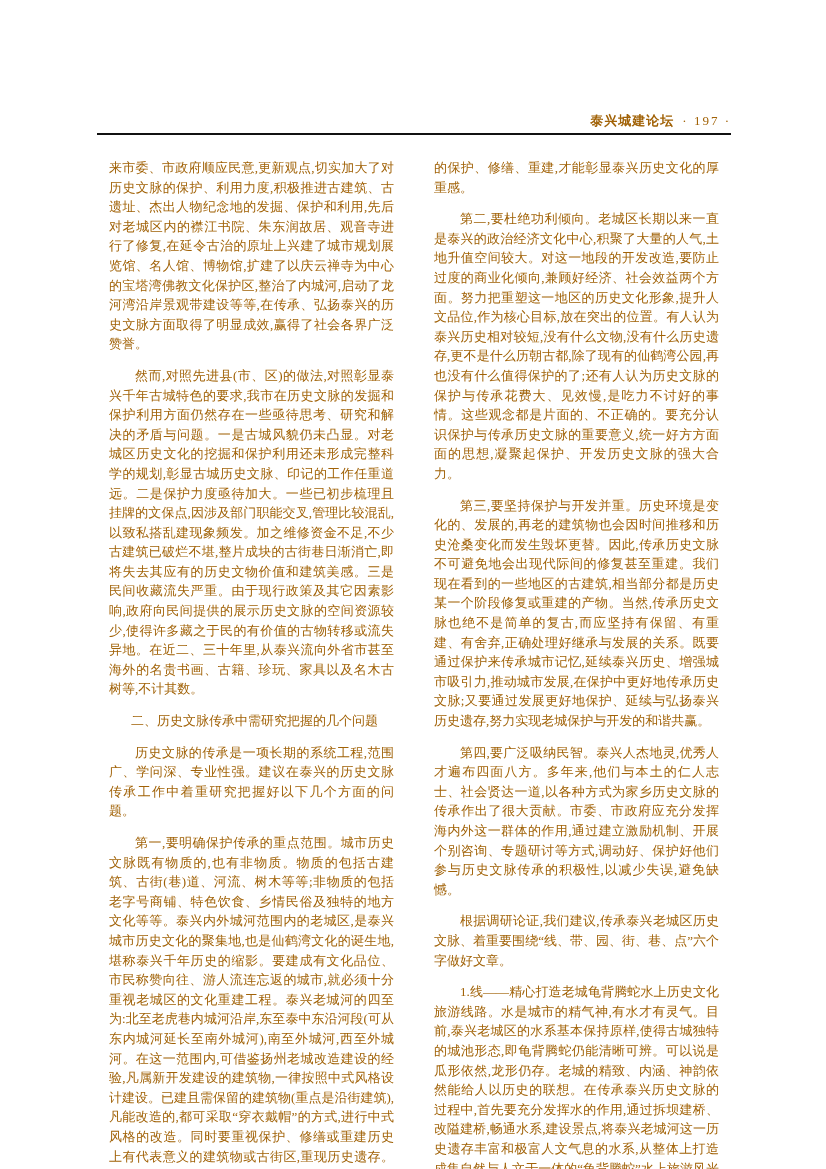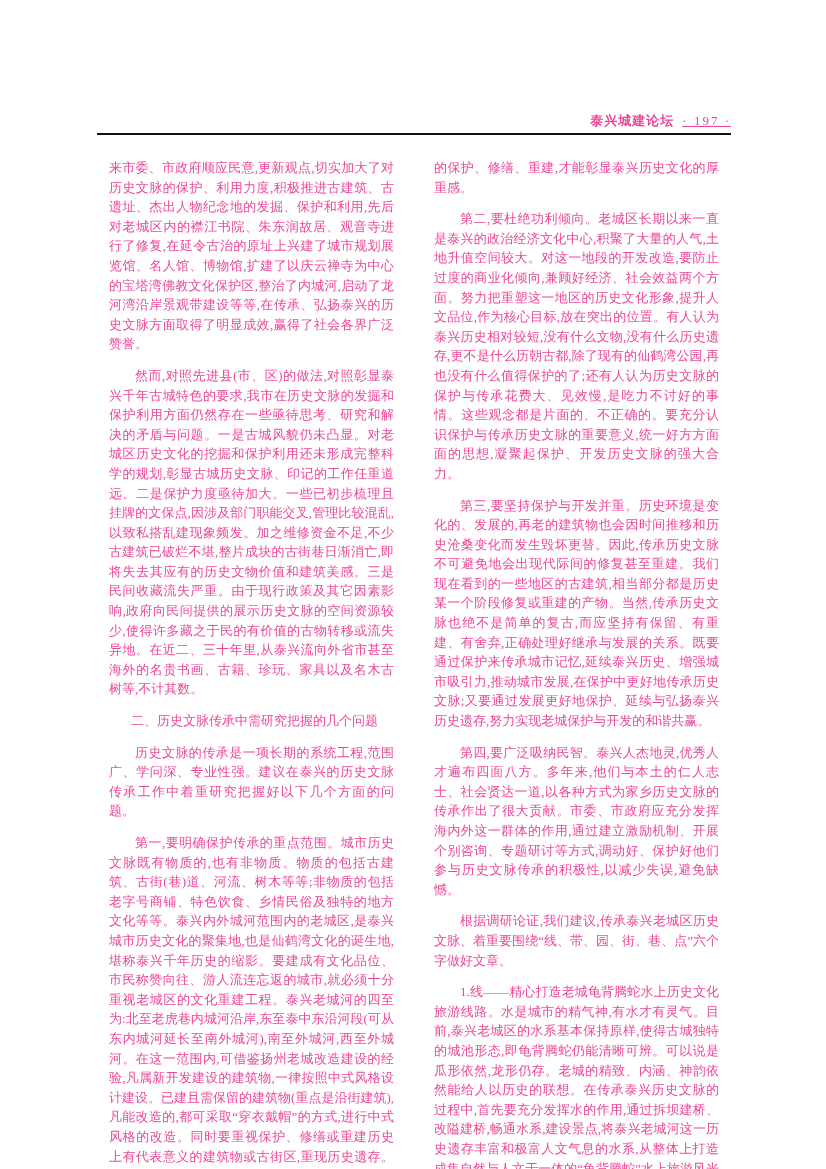--- a/index.html
+++ b/index.html
@@ -7,21 +7,21 @@
     padding: 0;
     background: #ffffff;
   }
   .page {
     position: relative;
     width: 826px;
     height: 1169px;
     background: #ffffff;
     overflow: hidden;
     font-family: "Liberation Serif", "DejaVu Serif", serif;
-    color: #ec4899;
+    color: #a16207;
   }
   .content {
     position: absolute;
     left: 97px;
     top: 112px;
     width: 634px;
   }
   .header-row {
     display: flex;
     justify-content: flex-end;
@@ -31,21 +31,20 @@
     margin-bottom: 3px;
   }
   .journal-title {
     font-family: "Liberation Sans", "DejaVu Sans", sans-serif;
     font-weight: bold;
     letter-spacing: 1px;
   }
   .page-number {
     margin-left: 8px;
     letter-spacing: 2px;
-    text-decoration: underline;
   }
   .header-rule {
     height: 2px;
     background: #111111;
     margin-bottom: 11px;
   }
   .columns {
     display: flex;
     gap: 16px;
   }

